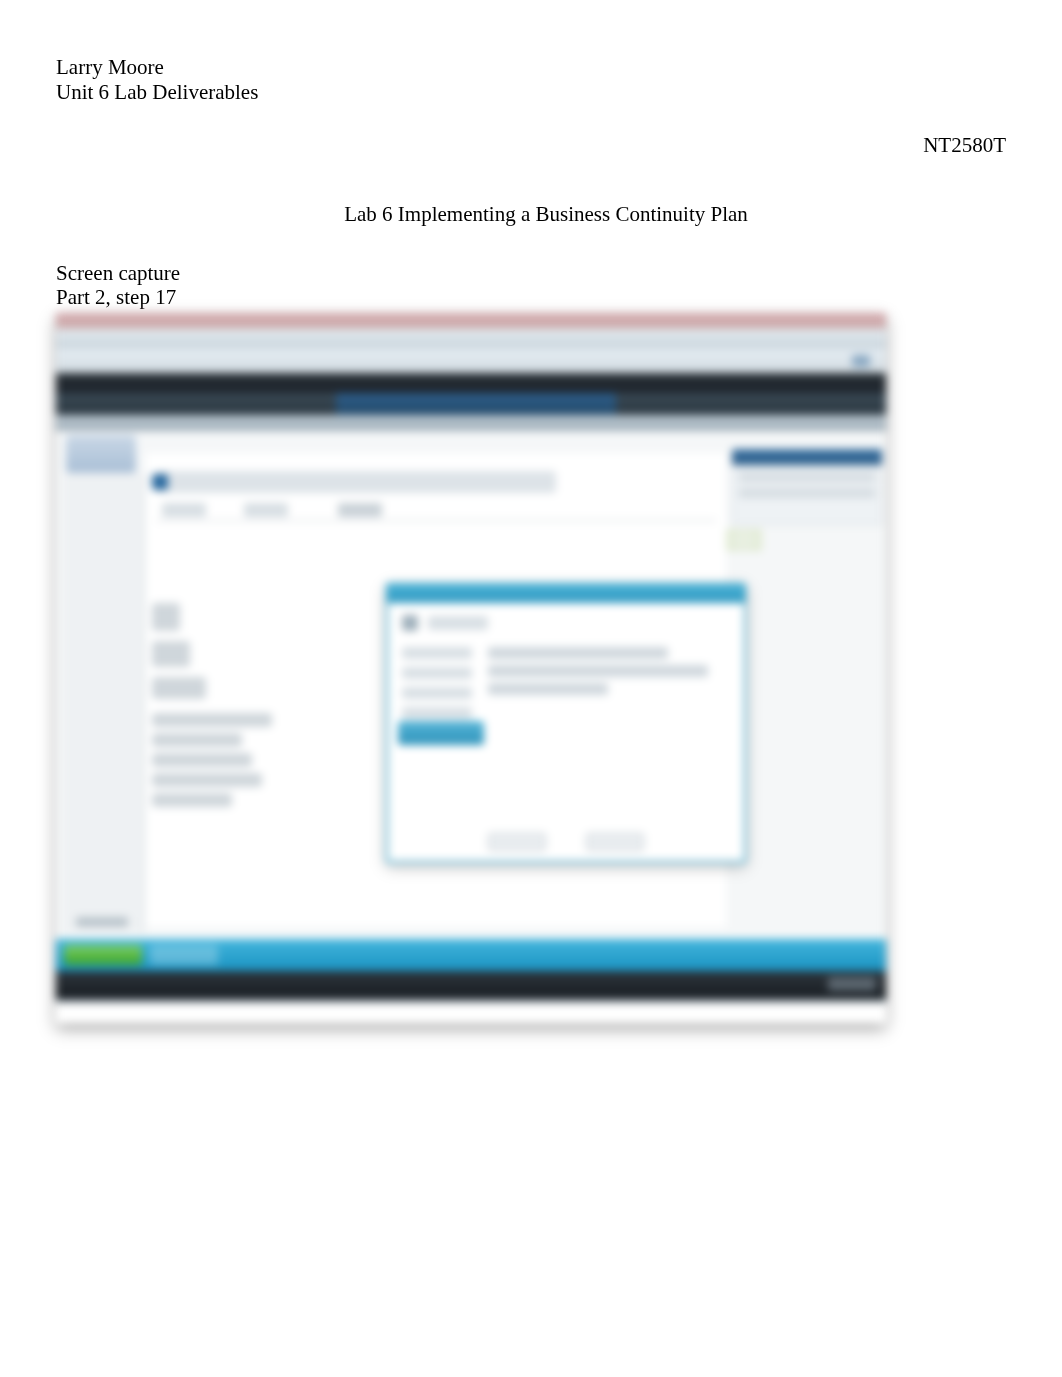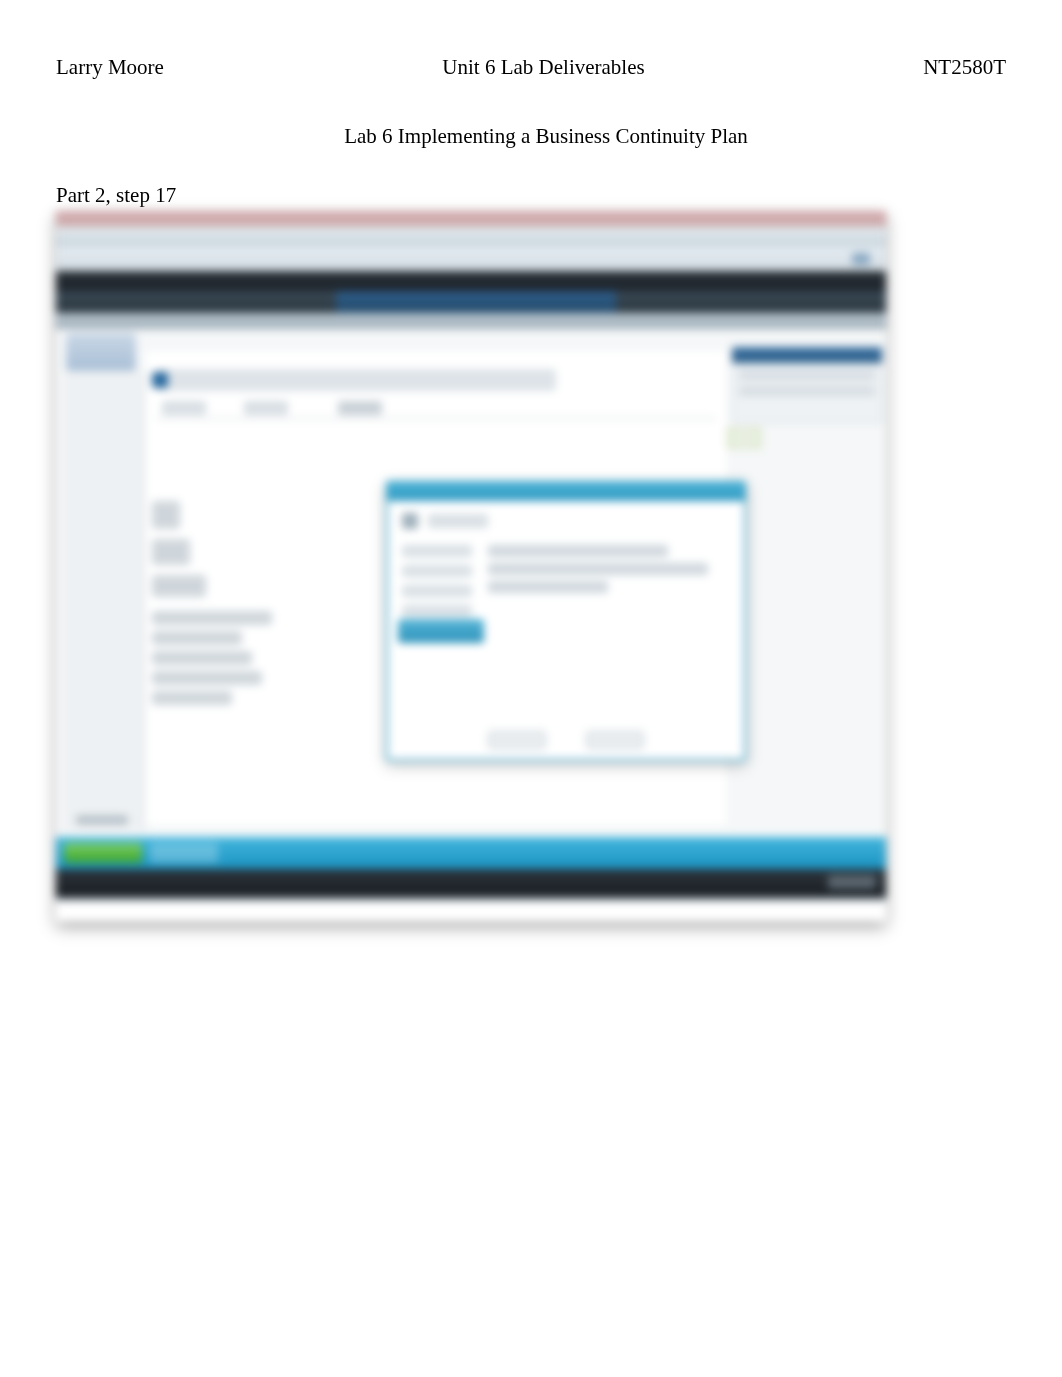--- a/index.html
+++ b/index.html
@@ -11,24 +11,25 @@
       color: #000;
     }
     .page {
       padding: 55px 56px;
     }
     .header-row {
       display: flex;
       justify-content: space-between;
       font-size: 21px;
       margin-bottom: 44px;
+      flex-direction: column;
     }
     .header-left { text-align: left; }
     .header-center { text-align: left; }
-    .header-right { text-align: center; }
+    .header-right { text-align: right; margin-top: 28px; }
 
     .title {
       text-align: center;
       font-size: 21px;
       margin-left: 230px;
       margin-right: 200px;
       margin-bottom: 34px;
     }
     .caption-line {
       font-size: 21px;
@@ -280,20 +281,21 @@
 <div class="page">
 
   <div class="header-row">
     <div class="header-left">Larry Moore</div>
     <div class="header-center">Unit 6 Lab Deliverables</div>
     <div class="header-right">NT2580T</div>
   </div>
 
   <div class="title">Lab 6 Implementing a Business Continuity Plan</div>
 
+  <div class="caption-line">Screen capture</div>
   <div class="caption-line">Part 2, step 17</div>
 
   <div class="screenshot-wrap">
     <div class="ss-outer-top"></div>
     <div class="ss-outer-titlebar"></div>
     <div class="ss-outer-toolbar"></div>
     <div class="ss-dark-band"></div>
     <div class="ss-ribbon-band">
       <div class="active-tab"></div>
     </div>

